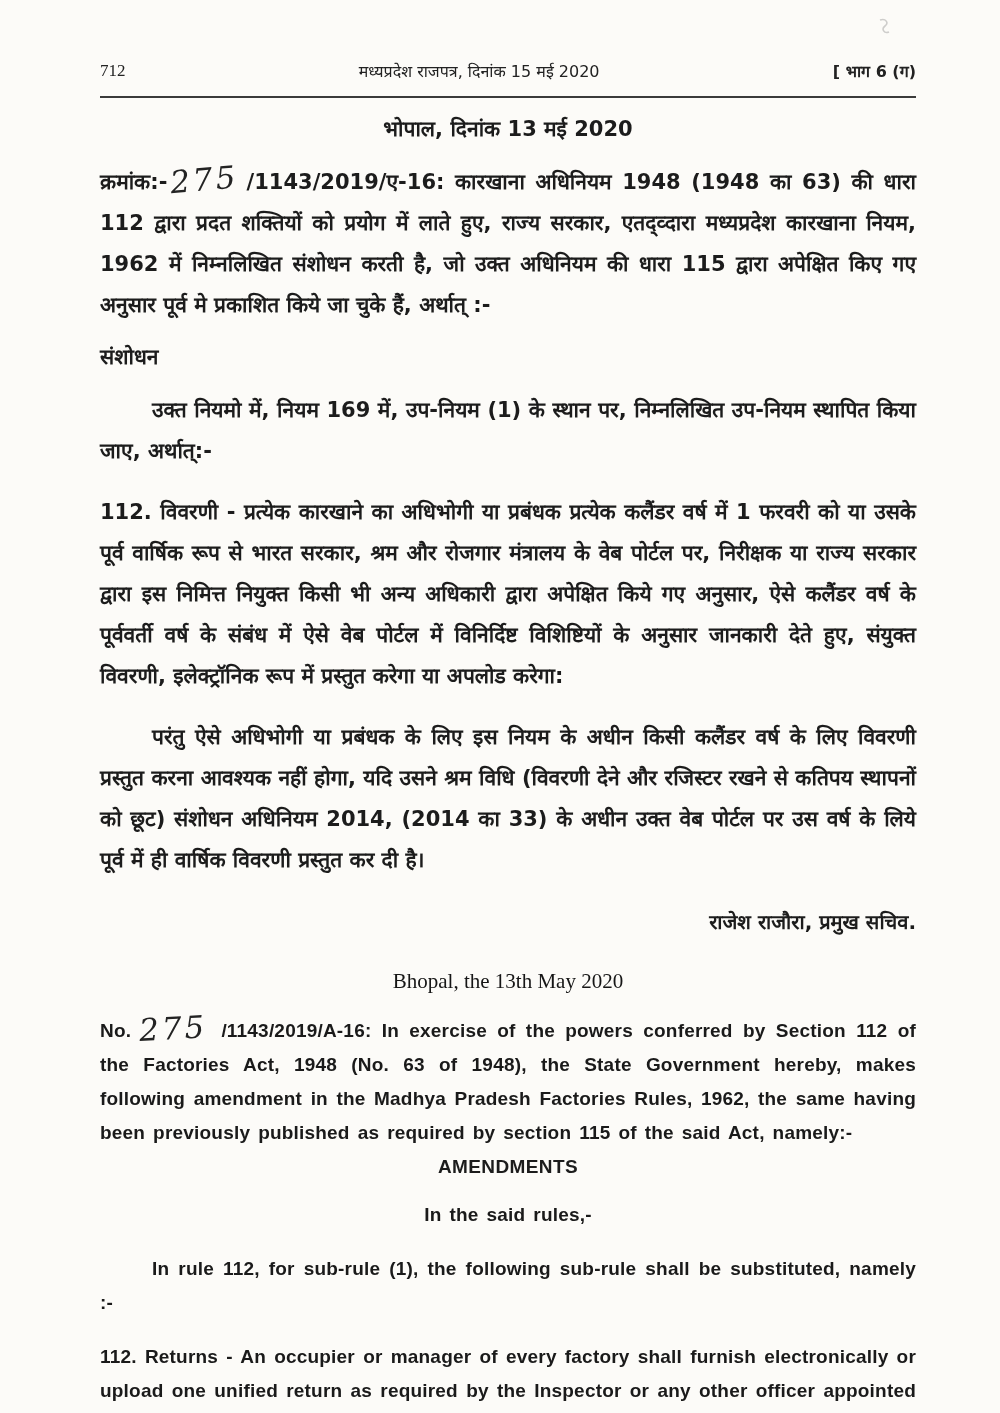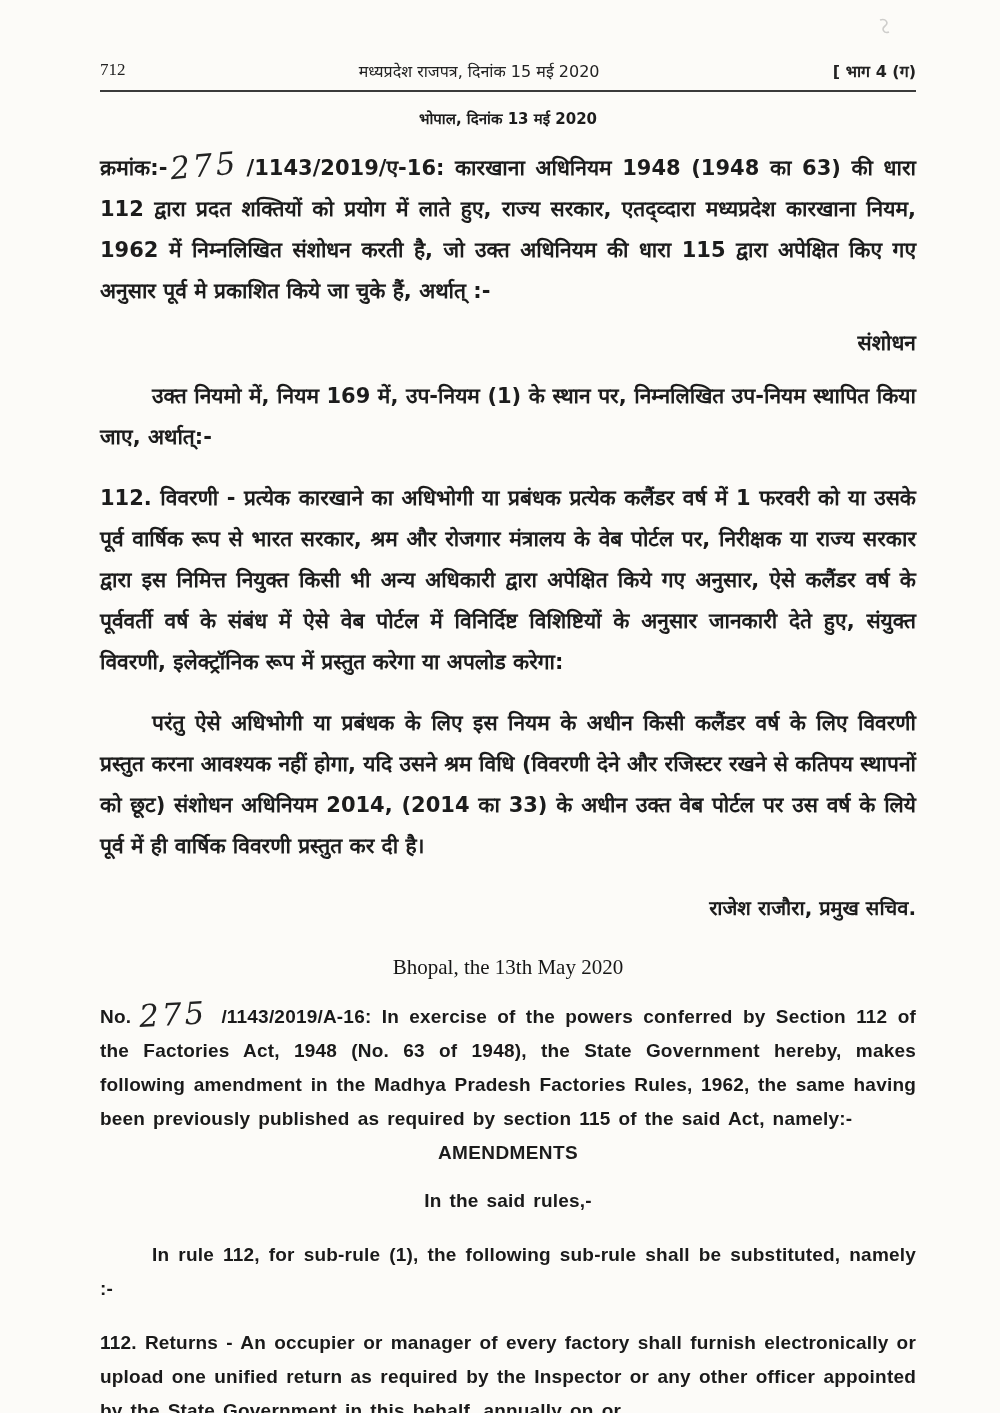--- a/index.html
+++ b/index.html
@@ -9,42 +9,42 @@
     width:1000px; height:1413px;
     margin:0 auto;
     background:#fcfbf8;
     overflow:hidden;
     color:#1c1c1c;
     font-family:"Liberation Sans", sans-serif;
   }
   .content { position:absolute; left:100px; top:60px; width:816px; }
 
   .header {
-    display:flex; justify-content:space-between; align-items:flex-start;
+    display:flex; justify-content:space-between; align-items:center;
     font-family:"Liberation Serif", serif;
     font-size:17px; color:#222;
-    padding-bottom:8px;
+    padding-bottom:14px;
     border-bottom:2px solid #3b3b3b;
   }
   .hdr-center { font-family:"DejaVu Sans", sans-serif; font-size:16px; }
   .hdr-right  { font-family:"DejaVu Sans", sans-serif; font-weight:600; font-size:16px; }
 
   .hi { font-family:"DejaVu Sans", sans-serif; font-weight:700; }
 
-  .dateline-hi { text-align:center; font-size:15px; margin-top:16px; }
+  .dateline-hi { text-align:center; font-size:21px; margin-top:16px; }
 
   .para-hi {
     font-size:21px; line-height:41px;
     text-align:justify;
     margin-top:20px;
   }
   .para-hi.indent { text-indent:52px; }
 
   .heading-center-hi {
-    text-align:right; font-size:21px; margin-top:16px;
+    text-align:left; font-size:21px; margin-top:16px;
   }
 
   .handwritten {
     display:inline-block;
     font-family:"DejaVu Serif", serif;
     font-style:italic; font-weight:400;
     font-size:31px; line-height:20px;
     letter-spacing:3px;
     transform:rotate(-5deg) translateY(1px);
     padding:0 8px 0 3px;
@@ -94,21 +94,21 @@
 
   <svg class="scan-mark" width="16" height="18" viewBox="0 0 16 18">
     <path d="M4 2 C 10 0, 13 5, 9 8 C 5 11, 8 16, 13 14" stroke="#8a8a8a" stroke-width="1.6" fill="none"></path>
   </svg>
 
   <div class="content">
 
     <div class="header">
       <span class="hdr-left">712</span>
       <span class="hdr-center">मध्यप्रदेश राजपत्र, दिनांक 15 मई 2020</span>
-      <span class="hdr-right">[ भाग 4 (ग)</span>
+      <span class="hdr-right">[ भाग 6 (ग)</span>
     </div>
 
     <div class="dateline-hi hi">भोपाल, दिनांक 13 मई 2020</div>
 
     <p class="para-hi hi">
       <span>क्रमांक:-</span><span class="handwritten">275</span><span>/1143/2019/ए-16: </span><span>कारखाना अधिनियम 1948 (1948 का 63) की धारा 112 द्वारा प्रदत शक्तियों को प्रयोग में लाते हुए, राज्य सरकार, एतद्व्दारा मध्यप्रदेश कारखाना नियम, 1962 में निम्नलिखित संशोधन करती है, जो उक्त अधिनियम की धारा 115 द्वारा अपेक्षित किए गए अनुसार पूर्व मे प्रकाशित किये जा चुके हैं, अर्थात् :-</span>
     </p>
 
     <div class="heading-center-hi hi">संशोधन</div>
 

